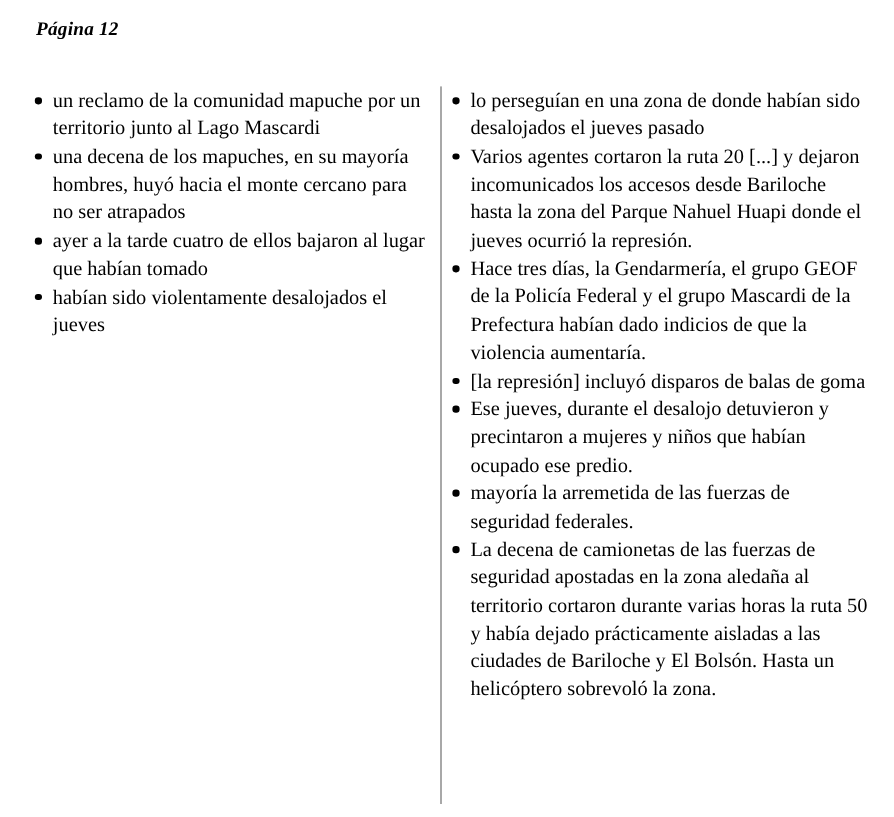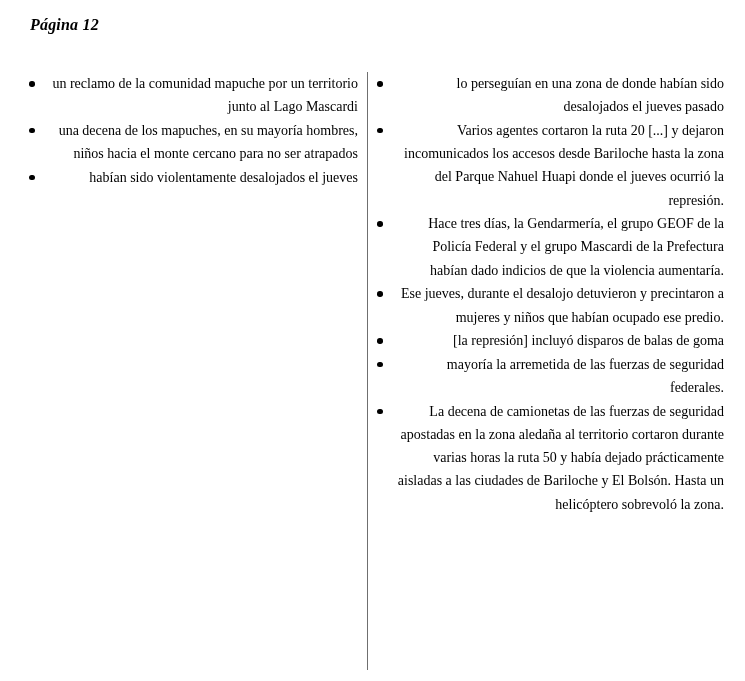--- a/index.html
+++ b/index.html
@@ -69,23 +69,23 @@
 
   ul.bullets {
     list-style: none;
     margin: 0;
     padding: 0;
   }
 
   ul.bullets > li {
     position: relative;
     padding-left: 16px;
-    font-size: 14px;
+    font-size: 17px;
     line-height: 23.2px;
-    text-align: right;
+    text-align: left;
     margin: 0 0 0.5px 0;
     -webkit-font-smoothing: antialiased;
   }
 
   ul.bullets > li .bullet-dot {
     position: absolute;
     left: 1px;
     top: 9px;
     width: 5.5px;
     height: 5.5px;
@@ -109,21 +109,25 @@
   <div class="columns">
 
     <div class="col col-left">
       <ul class="bullets">
         <li>
           <span class="bullet-dot"></span>
           <span class="bullet-text">un reclamo de la comunidad mapuche por un territorio junto al Lago Mascardi</span>
         </li>
         <li>
           <span class="bullet-dot"></span>
-          <span class="bullet-text">una decena de los mapuches, en su mayoría hombres, niños hacia el monte cercano para no ser atrapados</span>
+          <span class="bullet-text">una decena de los mapuches, en su mayoría hombres, huyó hacia el monte cercano para no ser atrapados</span>
+        </li>
+        <li>
+          <span class="bullet-dot"></span>
+          <span class="bullet-text">ayer a la tarde cuatro de ellos bajaron al lugar que habían tomado</span>
         </li>
         <li>
           <span class="bullet-dot"></span>
           <span class="bullet-text">habían sido violentamente desalojados el jueves</span>
         </li>
       </ul>
     </div>
 
     <div class="col col-right">
       <ul class="bullets">
@@ -134,25 +138,25 @@
         <li>
           <span class="bullet-dot"></span>
           <span class="bullet-text">Varios agentes cortaron la ruta 20 [...] y dejaron incomunicados los accesos desde Bariloche hasta la zona del Parque Nahuel Huapi donde el jueves ocurrió la represión.</span>
         </li>
         <li>
           <span class="bullet-dot"></span>
           <span class="bullet-text">Hace tres días, la Gendarmería, el grupo GEOF de la Policía Federal y el grupo Mascardi de la Prefectura habían dado indicios de que la violencia aumentaría.</span>
         </li>
         <li>
           <span class="bullet-dot"></span>
-          <span class="bullet-text">Ese jueves, durante el desalojo detuvieron y precintaron a mujeres y niños que habían ocupado ese predio.</span>
+          <span class="bullet-text">[la represión] incluyó disparos de balas de goma</span>
         </li>
         <li>
           <span class="bullet-dot"></span>
-          <span class="bullet-text">[la represión] incluyó disparos de balas de goma</span>
+          <span class="bullet-text">Ese jueves, durante el desalojo detuvieron y precintaron a mujeres y niños que habían ocupado ese predio.</span>
         </li>
         <li>
           <span class="bullet-dot"></span>
           <span class="bullet-text">mayoría la arremetida de las fuerzas de seguridad federales.</span>
         </li>
         <li>
           <span class="bullet-dot"></span>
           <span class="bullet-text">La decena de camionetas de las fuerzas de seguridad apostadas en la zona aledaña al territorio cortaron durante varias horas la ruta 50 y había dejado prácticamente aisladas a las ciudades de Bariloche y El Bolsón. Hasta un helicóptero sobrevoló la zona.</span>
         </li>
       </ul>

